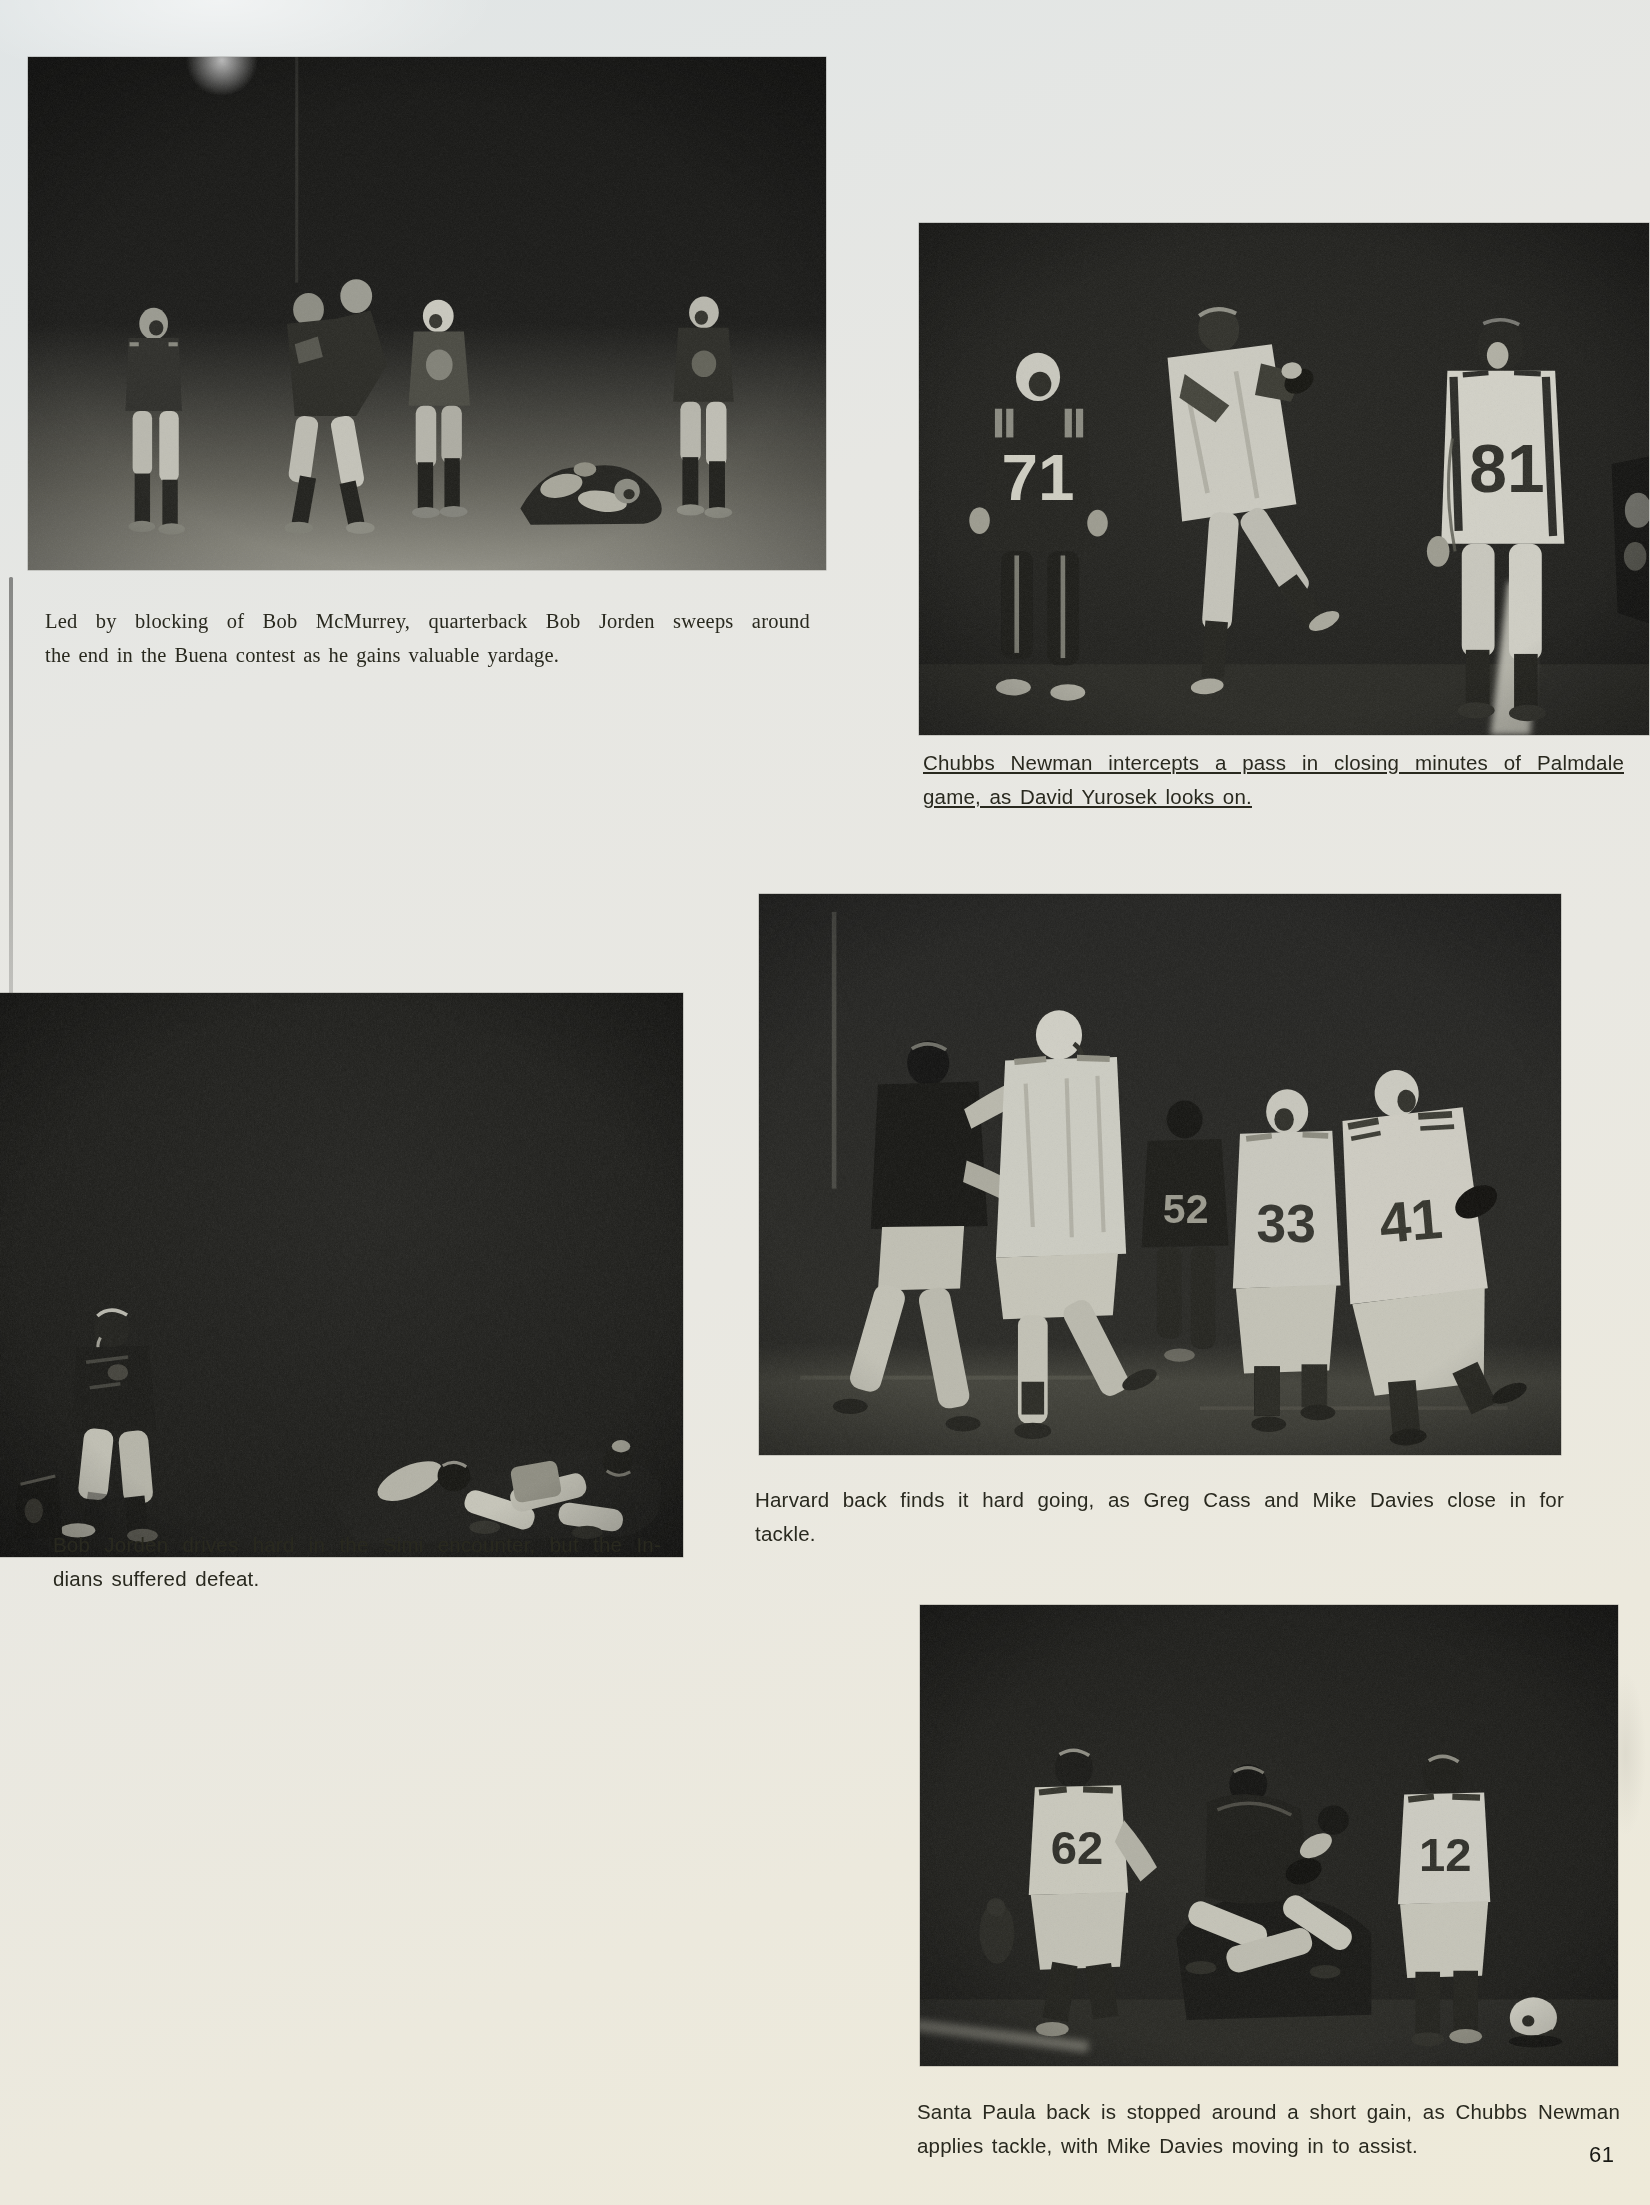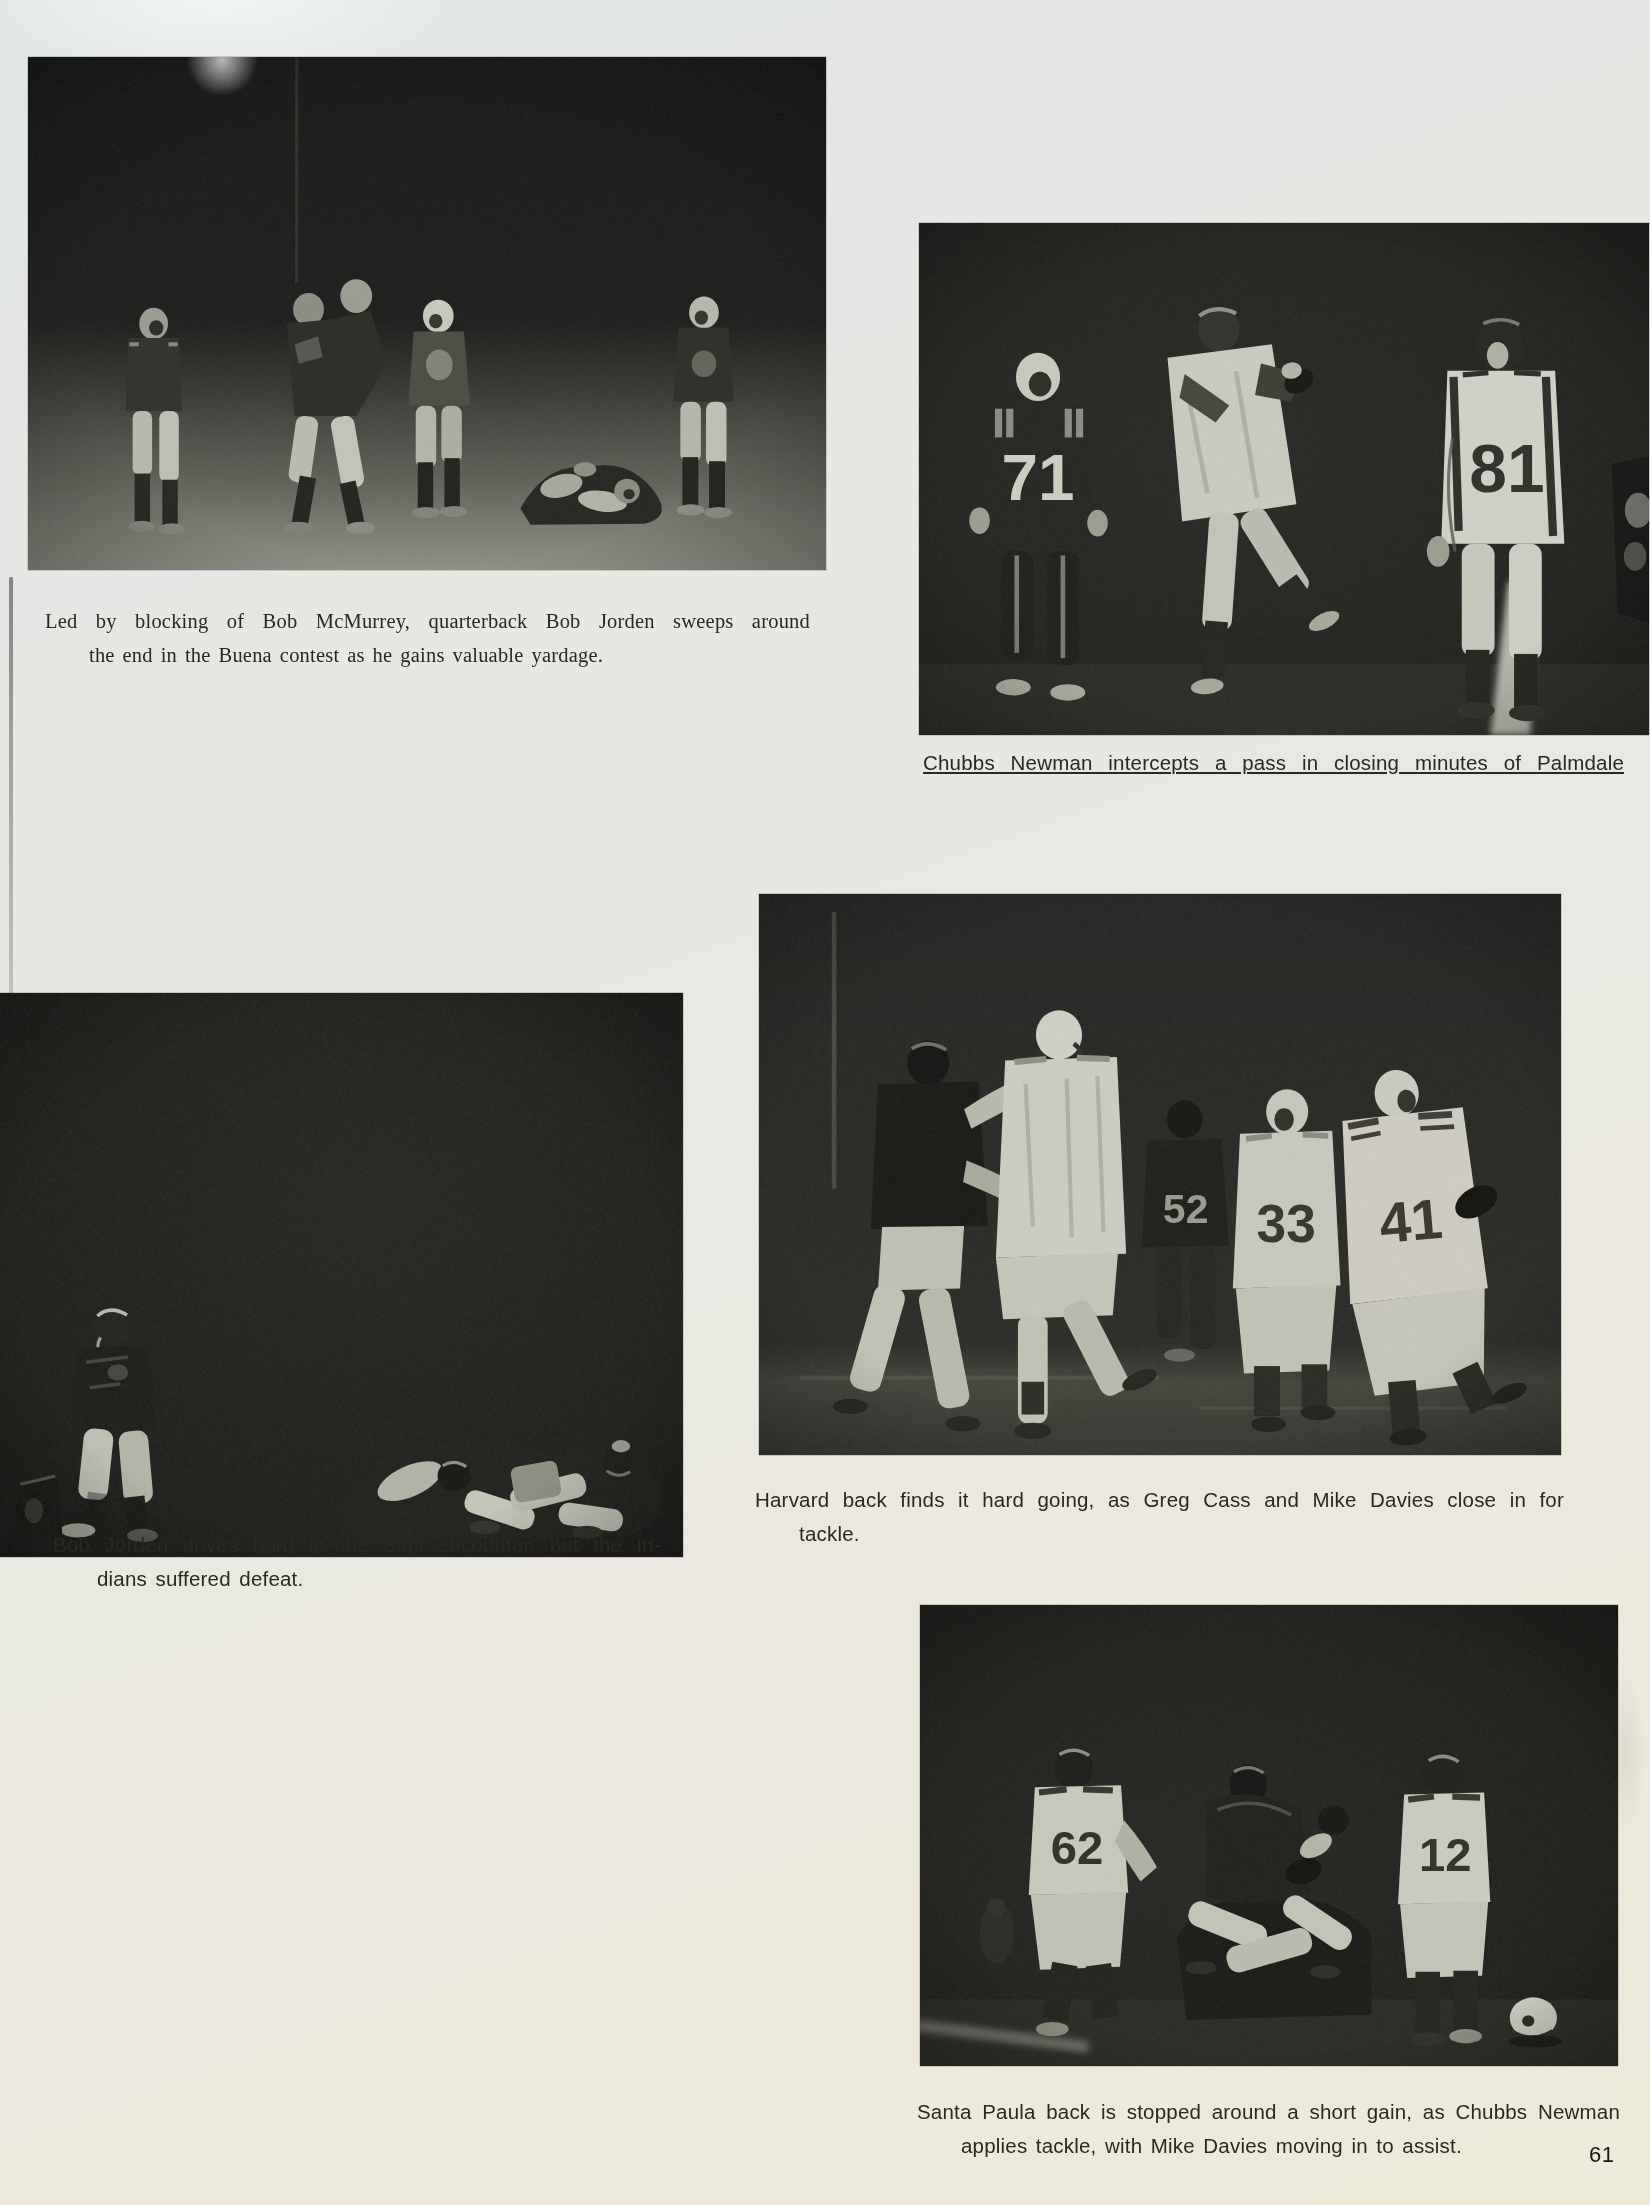--- a/index.html
+++ b/index.html
@@ -15,21 +15,21 @@
   }
   .photo{position:absolute;box-shadow:0 0 0 0.5px rgba(40,40,38,.35);}
   .photo svg{display:block;width:100%;height:100%;}
   .caption{
     position:absolute;
     font-size:20.5px;line-height:34px;
     letter-spacing:0.2px;word-spacing:2.6px;
     color:#29291f;
   }
   .caption .jline{text-align:justify;text-align-last:justify;white-space:nowrap;}
-  .caption .lline{text-align:left;white-space:nowrap;margin-left:44px;}
+  .caption .lline{text-align:left;white-space:nowrap;}
   .page-number{
     position:absolute;left:1589px;top:2142px;
     font-size:22px;line-height:1.2;color:#191914;
     letter-spacing:0.5px;
   }
   .edge-shadow{
     position:absolute;left:9.2px;top:577px;width:3.6px;height:426px;
     background:linear-gradient(180deg, rgba(20,20,18,.65), rgba(20,20,18,.25));
     border-radius:1.5px;opacity:.7;
   }
@@ -219,20 +219,21 @@
         <ellipse cx="1402" cy="560" rx="26" ry="34" fill="#8a8a80" opacity="0.75"></ellipse>
         <ellipse cx="1396" cy="650" rx="22" ry="28" fill="#77776d" opacity="0.6"></ellipse>
       </g>
       <rect width="1423" height="998" fill="url(#p2vig)"></rect>
       <rect width="1423" height="998" filter="url(#p2grain)" opacity="0.1"></rect>
     </svg>
   </div>
 
   <div class="caption" style="left:923px;top:746px;width:701px;text-decoration:underline;">
     <div class="jline">Chubbs Newman intercepts a pass in closing minutes of Palmdale</div>
+    <div class="lline">game, as David Yurosek looks on.</div>
   </div>
 
   <div class="photo" style="left:0px;top:993px;width:683px;height:564px;">
     <svg viewBox="0 0 1333 1100" preserveAspectRatio="none">
       <defs>
         <radialGradient id="p3bg" cx="0.55" cy="0.38" r="0.95">
           <stop offset="0" stop-color="#232320"></stop>
             <stop offset="0.65" stop-color="#1a1a17"></stop>
           <stop offset="1" stop-color="#121210"></stop>
         </radialGradient>

